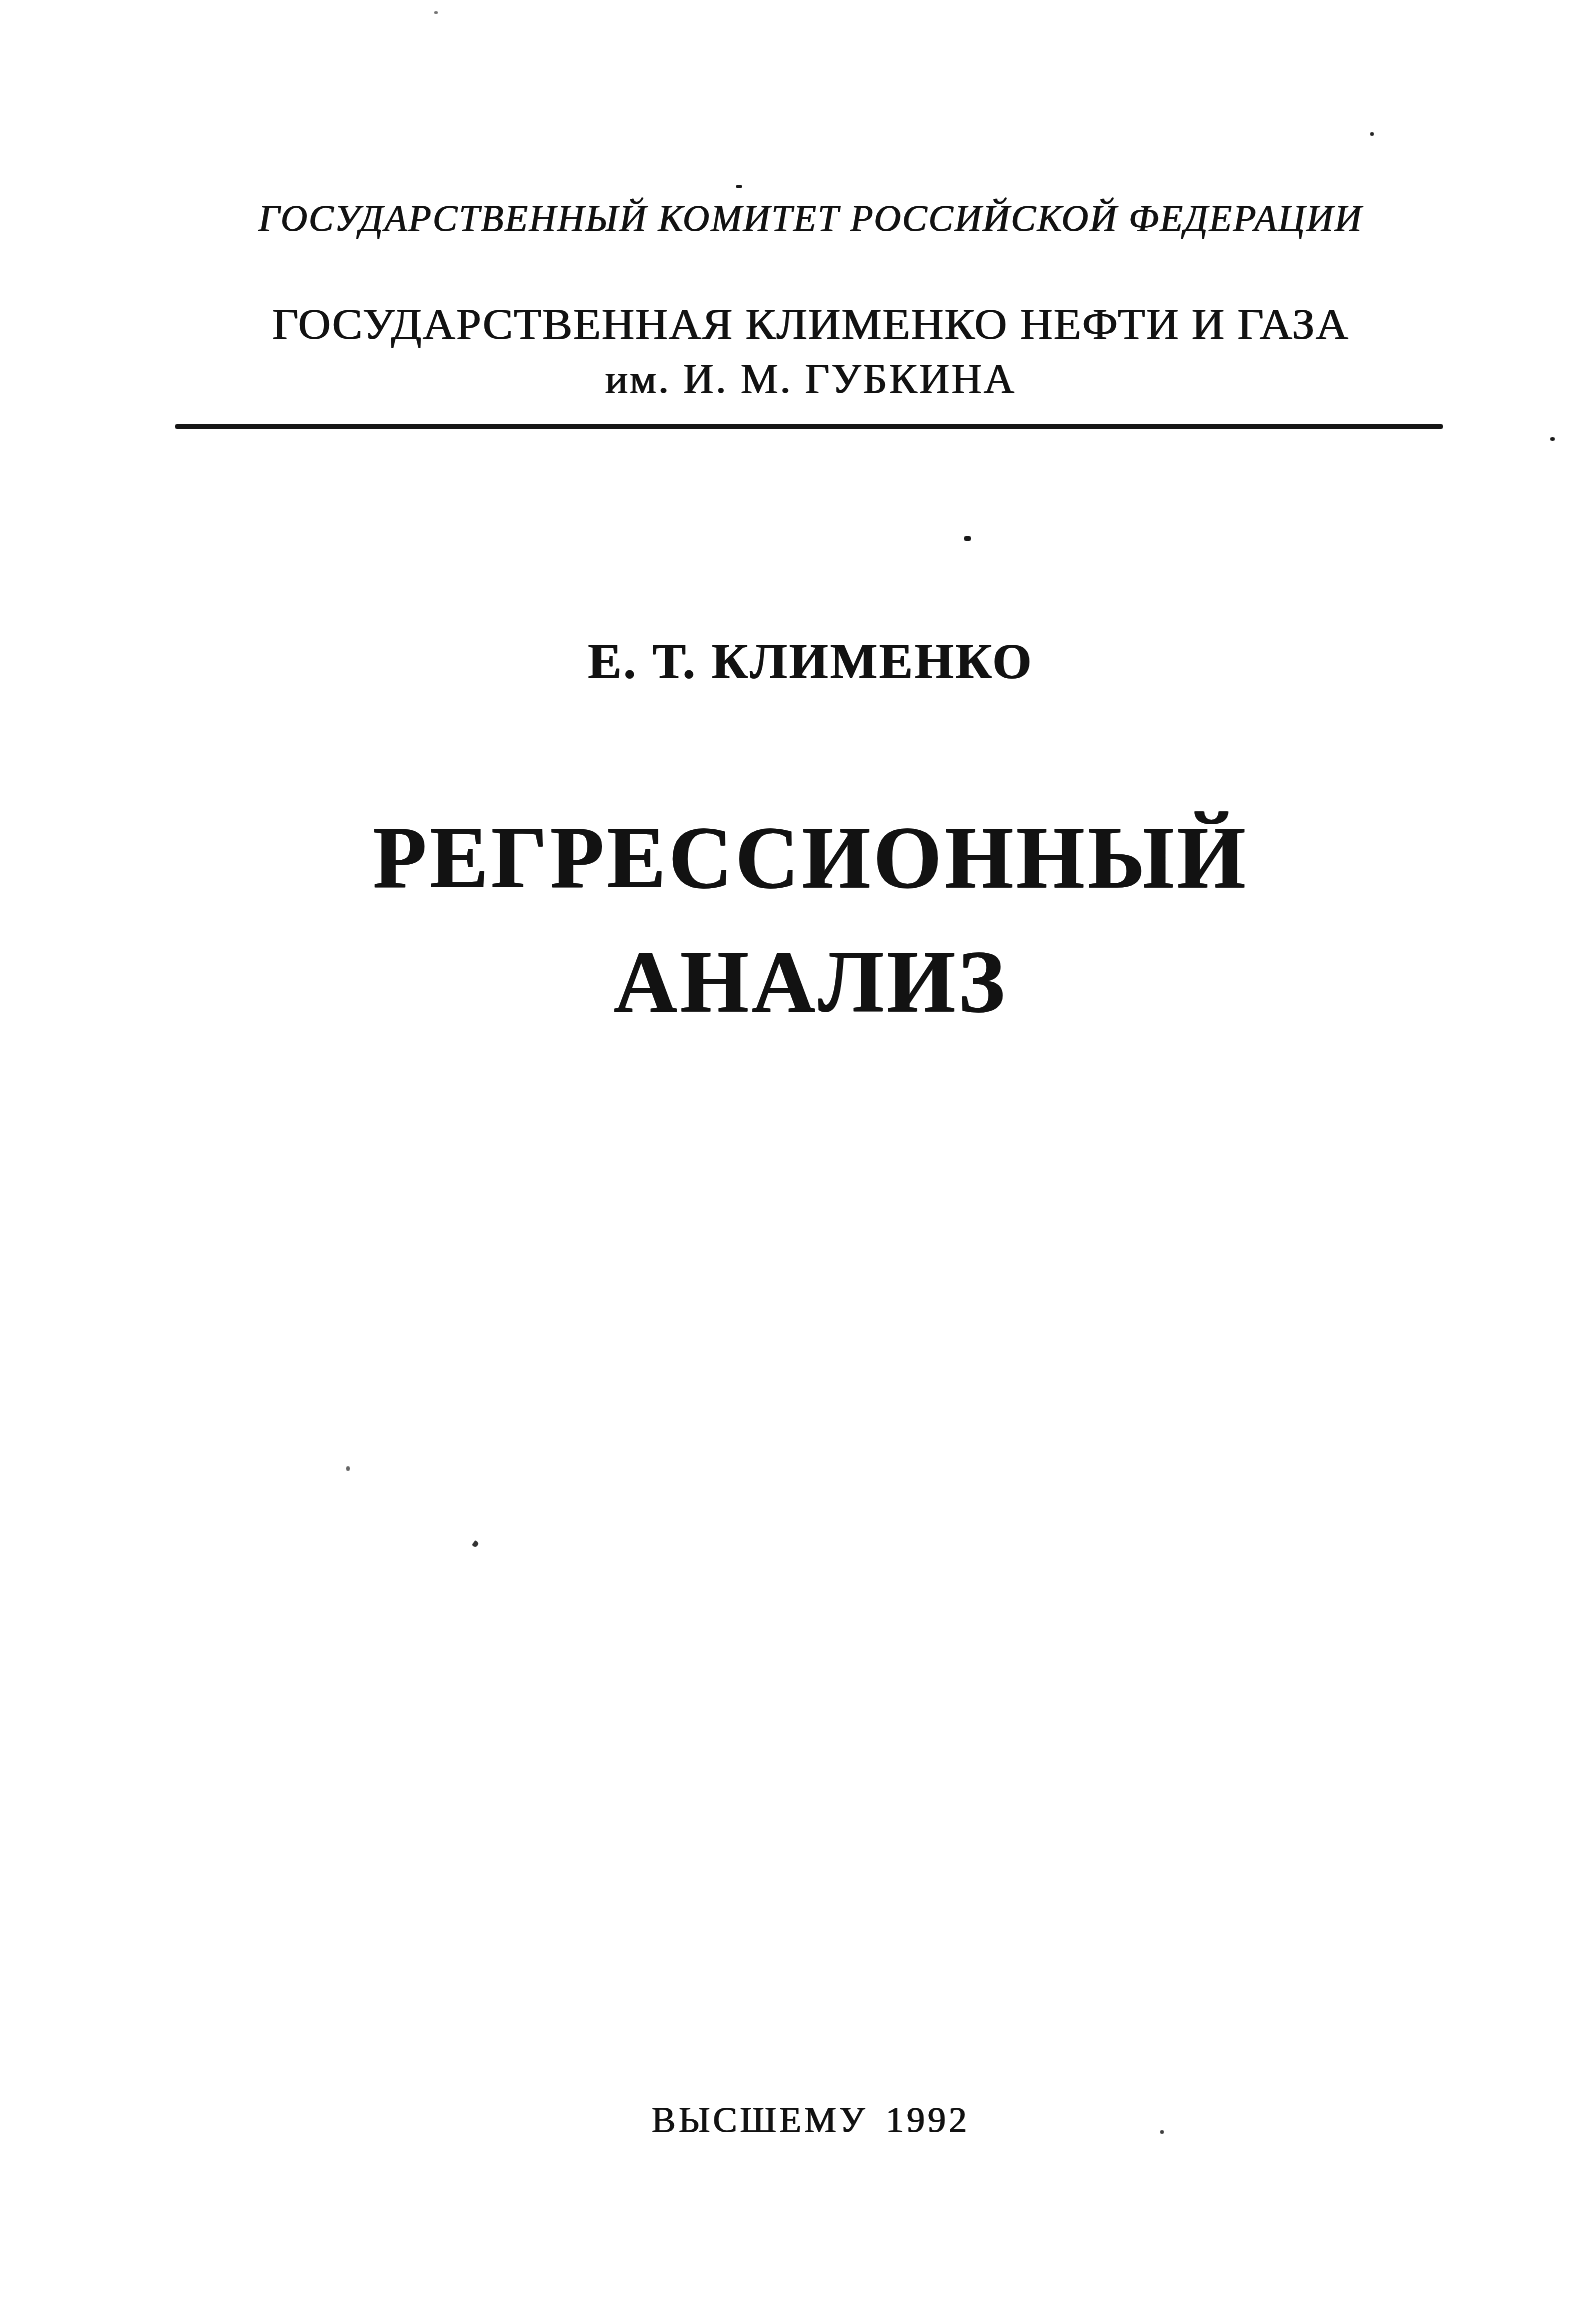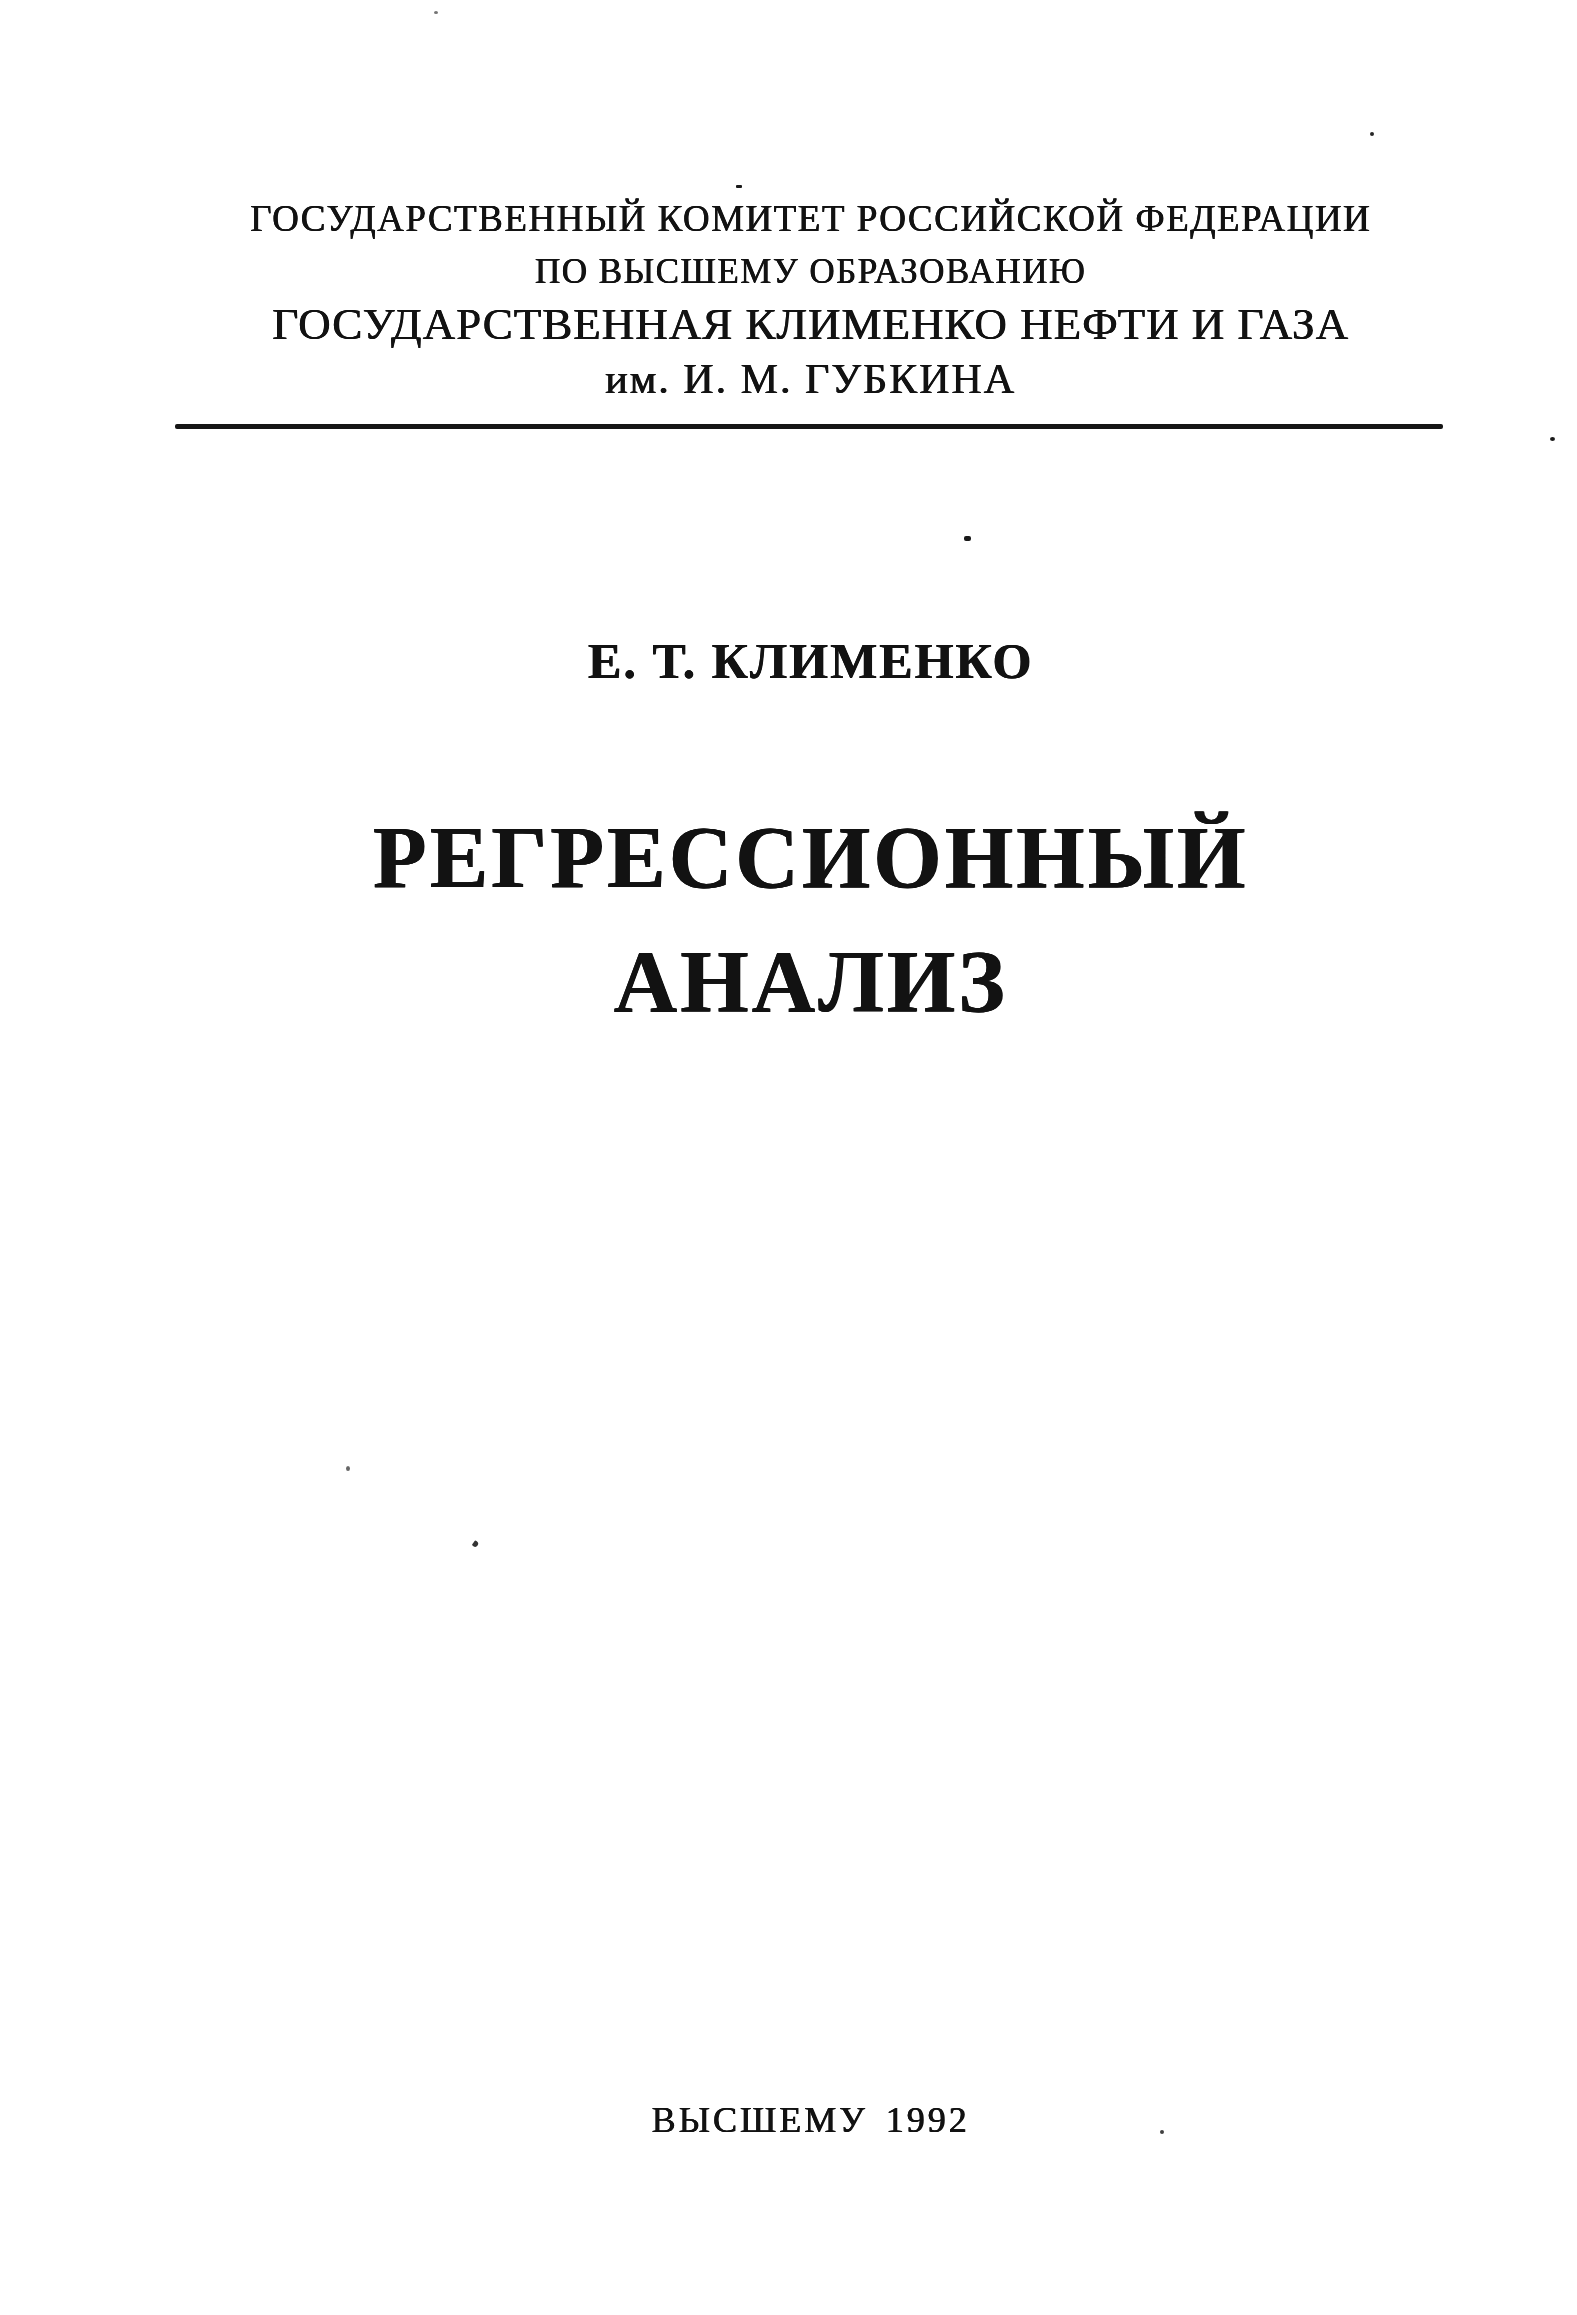--- a/index.html
+++ b/index.html
@@ -23,20 +23,21 @@
     transform: translateX(-50%);
     margin-left: 22px;
     white-space: nowrap;
     line-height: 1;
     text-shadow: 0.6px 0 0 currentColor, 0 0.4px 0 currentColor; 
   }
   .committee-1 {
     top: 200px;
     font-size: 37px;
     letter-spacing: 1.5px;
+    font-style: italic;
   }
   .committee-2 {
     top: 254px;
     font-size: 35px;
     letter-spacing: 1.5px;
   }
   .academy-1 {
     top: 302px;
     font-size: 45px;
     letter-spacing: 1px;
@@ -94,21 +95,20 @@
   .s7 { left: 473px;  top: 1541px; width: 5px; height: 6px; opacity: .8; border-radius: 1px 3px 3px 1px; transform: rotate(35deg); }
   .s8 { left: 1160px; top: 2130px; width: 4px; height: 4px; opacity: .75; }
 </style>
 </head>
 <body>
 
 <div class="page">
 
   <div class="line committee-1">ГОСУДАРСТВЕННЫЙ КОМИТЕТ РОССИЙСКОЙ ФЕДЕРАЦИИ</div>
 
-  <div class="line committee-2">ПО ВЫСШЕМУ ОБРАЗОВАНИЮ</div>
 
   <div class="line academy-1">ГОСУДАРСТВЕННАЯ КЛИМЕНКО НЕФТИ И ГАЗА</div>
 
   <div class="line academy-2">им. И. М. ГУБКИНА</div>
 
   <div class="rule"></div>
 
   <div class="line author">Е. Т. КЛИМЕНКО</div>
 
   <div class="line title-2">АНАЛИЗ</div>

